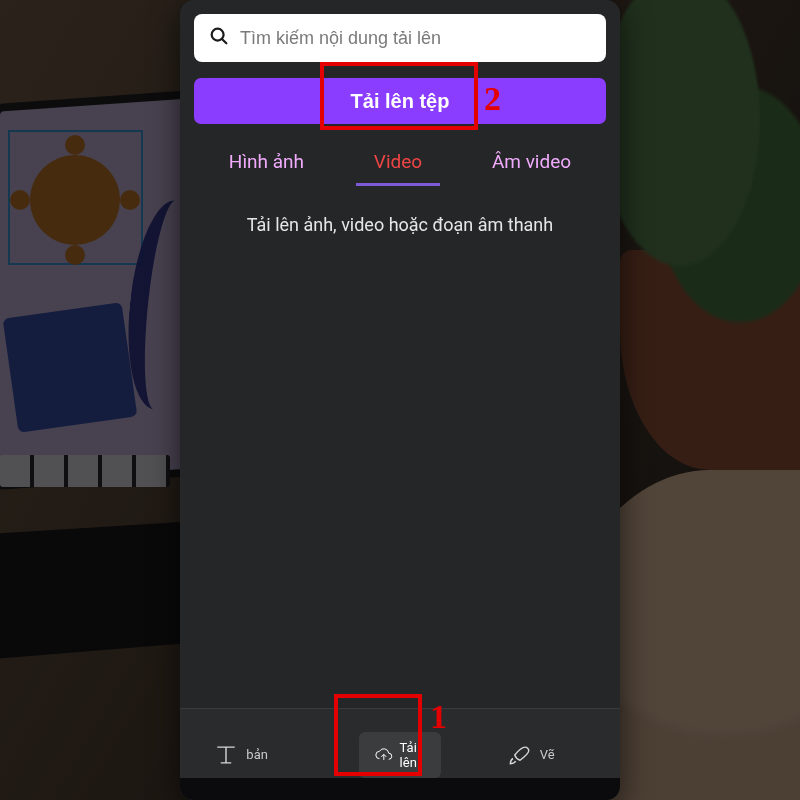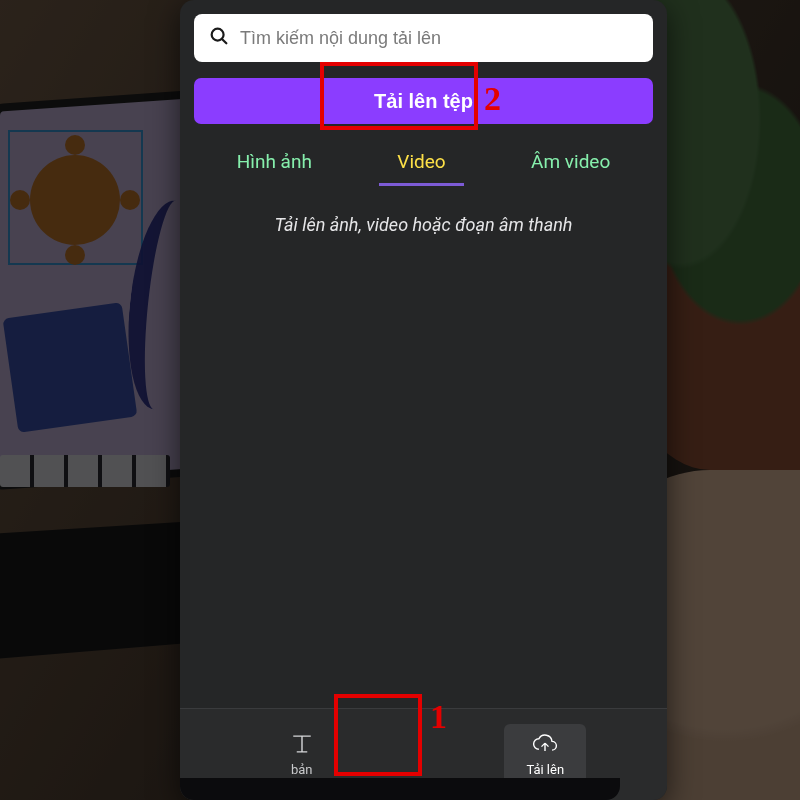--- a/index.html
+++ b/index.html
@@ -32,51 +32,51 @@
   .bg .pot { position:absolute; right:0; top:250px; width:180px; height:220px;
              background:#9a573a; border-radius: 12px 0 0 90px/12px 0 0 140px; }
   .bg .skin { position:absolute; right:0; bottom:0; width:250px; height:330px;
               background: radial-gradient(circle at 70% 30%, #e8c3a4 0 55%, #d8b394 60%);
               border-top-left-radius: 160px 220px;}
   .bg .thumbs { position:absolute; left:0; top:455px; width:170px; height:32px;
                 background: repeating-linear-gradient(90deg,#e8e8ec 0 30px,#2b2b33 30px 34px);
                 border-radius:3px; }
 
   
-  .panel { position:absolute; left:180px; top:0; width:487px; height:800px;
+  .panel { position:absolute; left:180px; top:0; width:440px; height:800px;
            background:#252627; border-radius:14px; box-shadow: 0 8px 30px rgba(0,0,0,.6);
            display:flex; flex-direction:column; }
 
   .pad { padding:14px 14px 0 14px; }
 
   .search { position:relative; background:#fff; border-radius:8px; height:48px;
             display:flex; align-items:center; padding:0 14px; gap:10px; }
   .search svg { width:22px; height:22px; stroke:#1a1a1a; }
   .search input { flex:1; border:0; outline:0; font-size:18px; color:#555; background:transparent;}
   .search input::placeholder { color:#7a7a7a; }
 
   .upload-btn { margin-top:16px; height:46px; background:#8b3dff; color:#fff;
                 border:0; border-radius:7px; width:100%; font-size:20px; font-weight:600;
                 cursor:pointer; }
 
   .tabs { display:flex; justify-content:space-around; margin-top:20px; }
-  .tab { color:#86efac; font-size:19px; padding:6px 4px 12px; cursor:pointer; }
-  .tab.active { color:#fde047; position:relative; }
+  .tab { color:#f0abfc; font-size:19px; padding:6px 4px 12px; cursor:pointer; }
+  .tab.active { color:#ef4444; position:relative; }
   .tab.active::after{ content:""; position:absolute; left:-14px; right:-14px; bottom:-1px;
                       height:3px; background:#7d5bd6; }
 
   .empty { color:#e6e6e8; text-align:center; font-size:18px; line-height:1.55;
-           margin-top:26px; padding:0 30px;font-style:italic; }
+           margin-top:26px; padding:0 30px; }
 
   .spacer { flex:1; }
 
   .bottom { border-top:1px solid #3a3b3d; height:92px;
             display:flex; align-items:center; justify-content:space-around;
             background:#2a2b2c; border-radius:0 0 14px 14px; }
-  .bitem { display:flex; flex-direction:column; align-items:center; gap:6px;
+  .bitem { display:flex; flex-direction:row; align-items:center; gap:6px;
            color:#c8c9cb; font-size:13px; width:82px; cursor:pointer; }
   .bitem svg { width:28px; height:24px; stroke:#d6d7d9; fill:none; stroke-width:1.6; }
   .bitem.active { background:#3b3c3e; border-radius:6px; padding:8px 15px; color:#fff; }
   .bitem.active svg { stroke:#fff; }
   .nav-strip{ position:absolute; left:180px; bottom:0; width:440px; height:22px;
               background:#0b0b0d; border-radius:0 0 14px 14px;}
 
   
   .anno { position:absolute; border:4px solid #e40000; pointer-events:none; }
   .anno-num { position:absolute; color:#e40000; font: 900 34px/1 Georgia, 'Times New Roman', serif; pointer-events:none;}
@@ -134,20 +134,27 @@
         </svg>
         <span>bản</span>
       </div>
       <div class="bitem active">
         <svg viewBox="0 0 32 26">
           <path d="M9 19a6 6 0 010-12 8 8 0 0115 3 5 5 0 010 10"></path>
           <path d="M16 21v-9m0 0l-4 4m4-4l4 4"></path>
         </svg>
         <span>Tải lên</span>
       </div>
+      <div class="bitem">
+        <svg viewBox="0 0 32 26">
+          <path d="M22 4c2 0 4 2 4 4 0 3-5 7-10 11-3-1-5-3-6-6 4-5 9-9 12-9z"></path>
+          <path d="M8 17c-2 1-3 3-3 6 3 0 5-1 6-3"></path>
+        </svg>
+        <span>Vẽ</span>
+      </div>
     </div>
   </div>
 
   <div class="nav-strip"></div>
 
   <div class="anno" style="left:320px; top:62px; width:158px; height:68px;"></div>
   <div class="anno-num" style="left:484px; top:82px;">2</div>
 
   <div class="anno" style="left:334px; top:694px; width:88px; height:82px;"></div>
   <div class="anno-num" style="left:430px; top:700px;">1</div>

